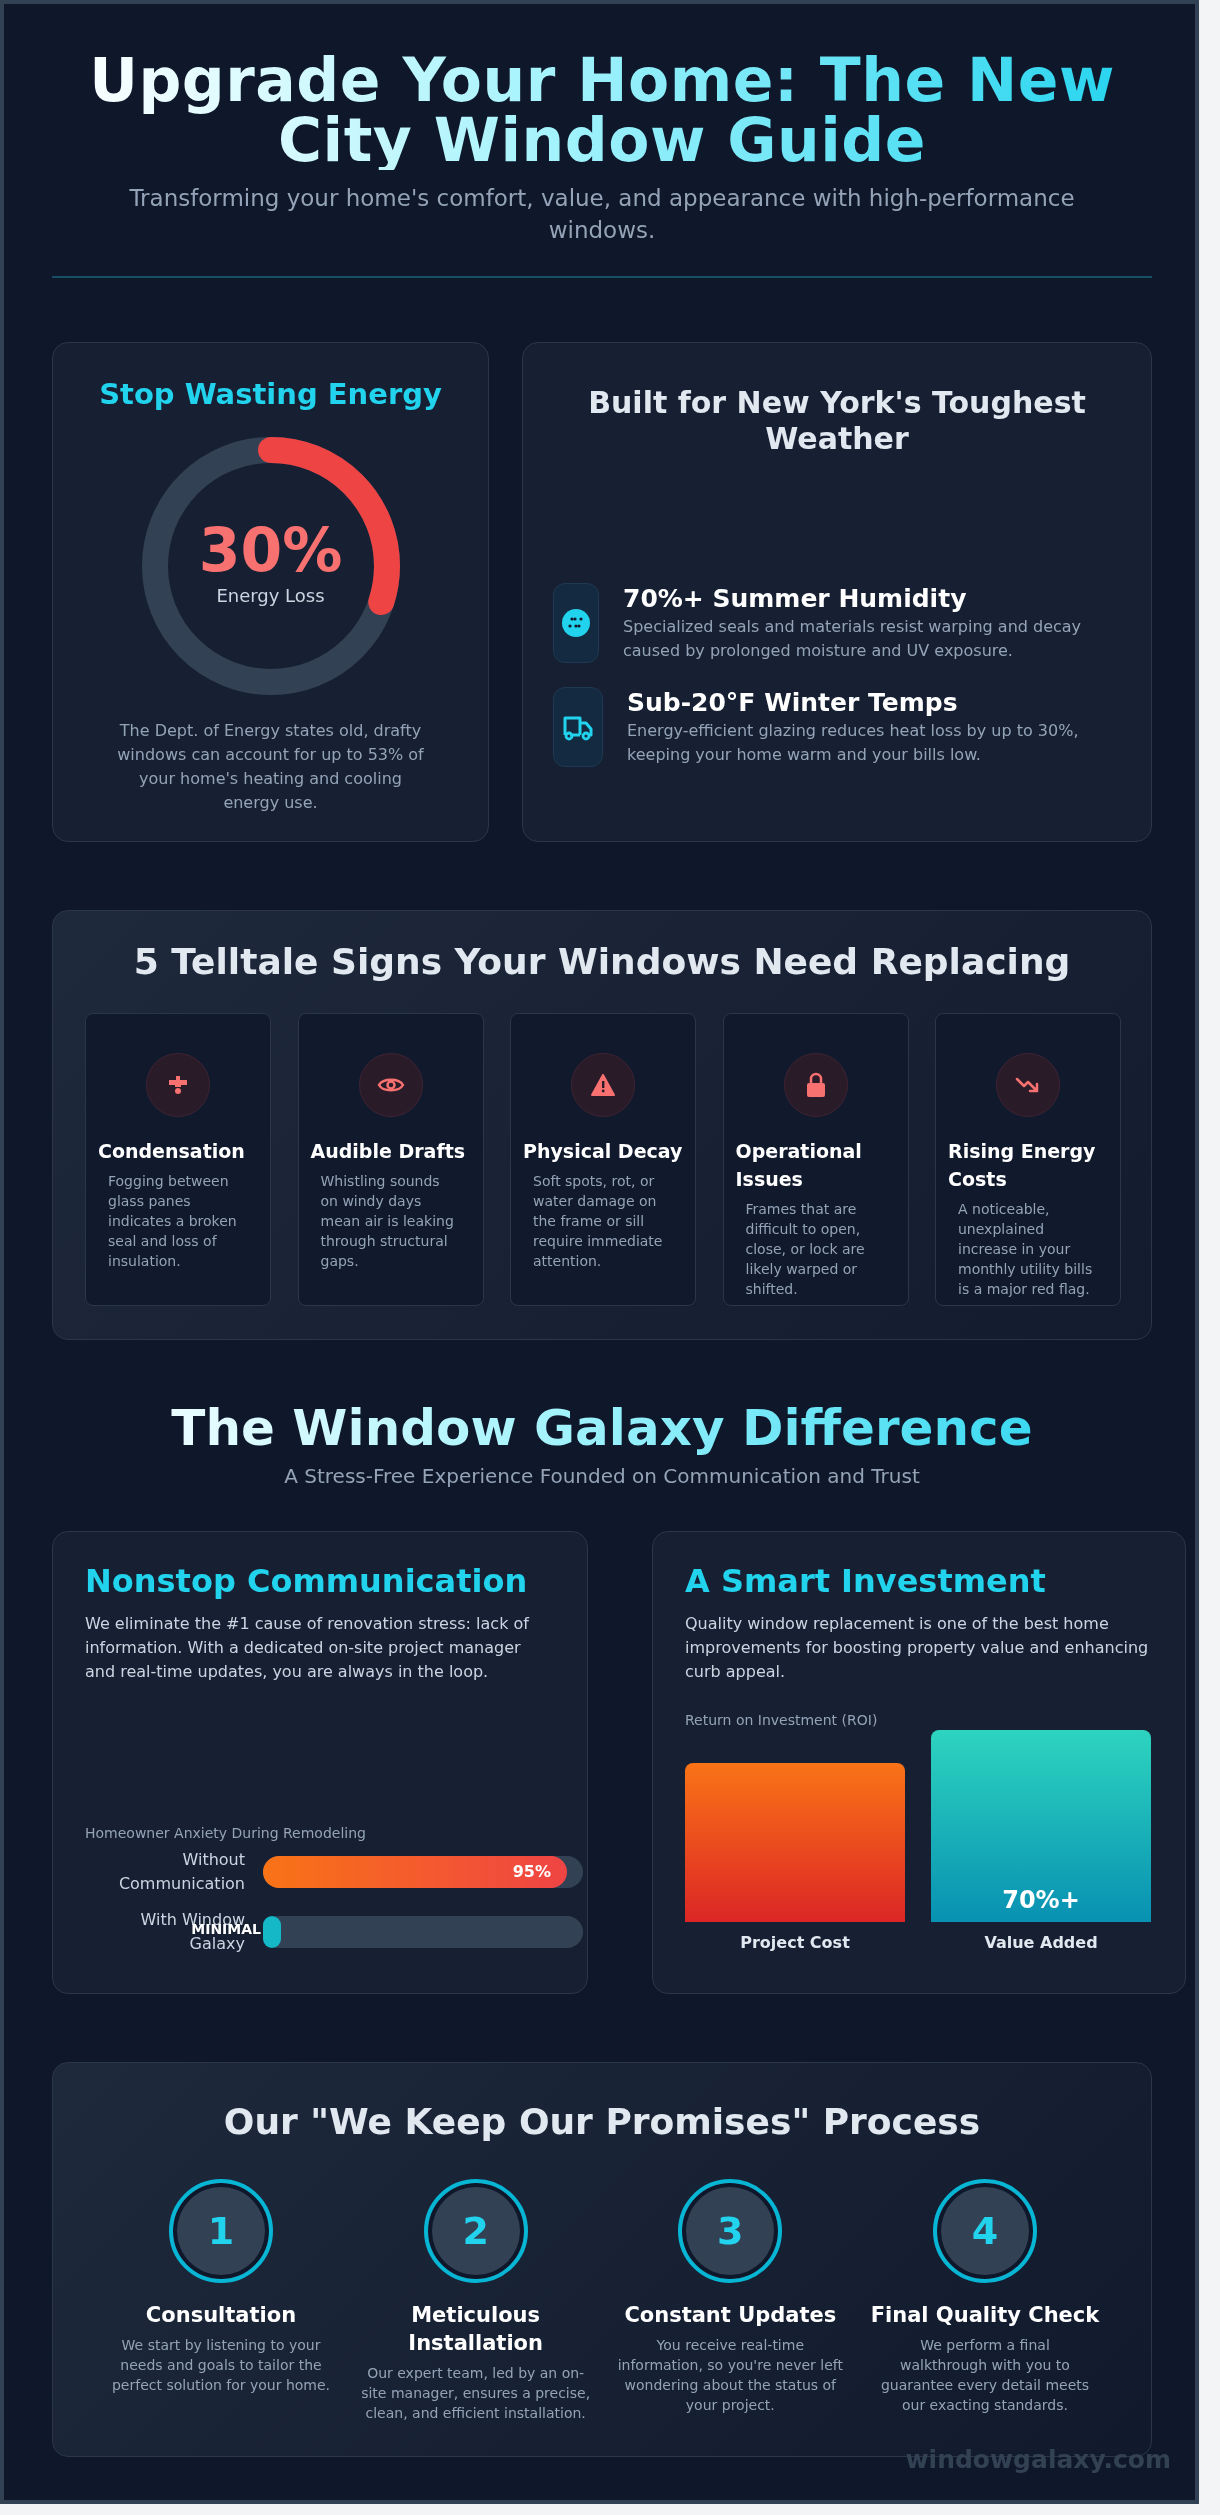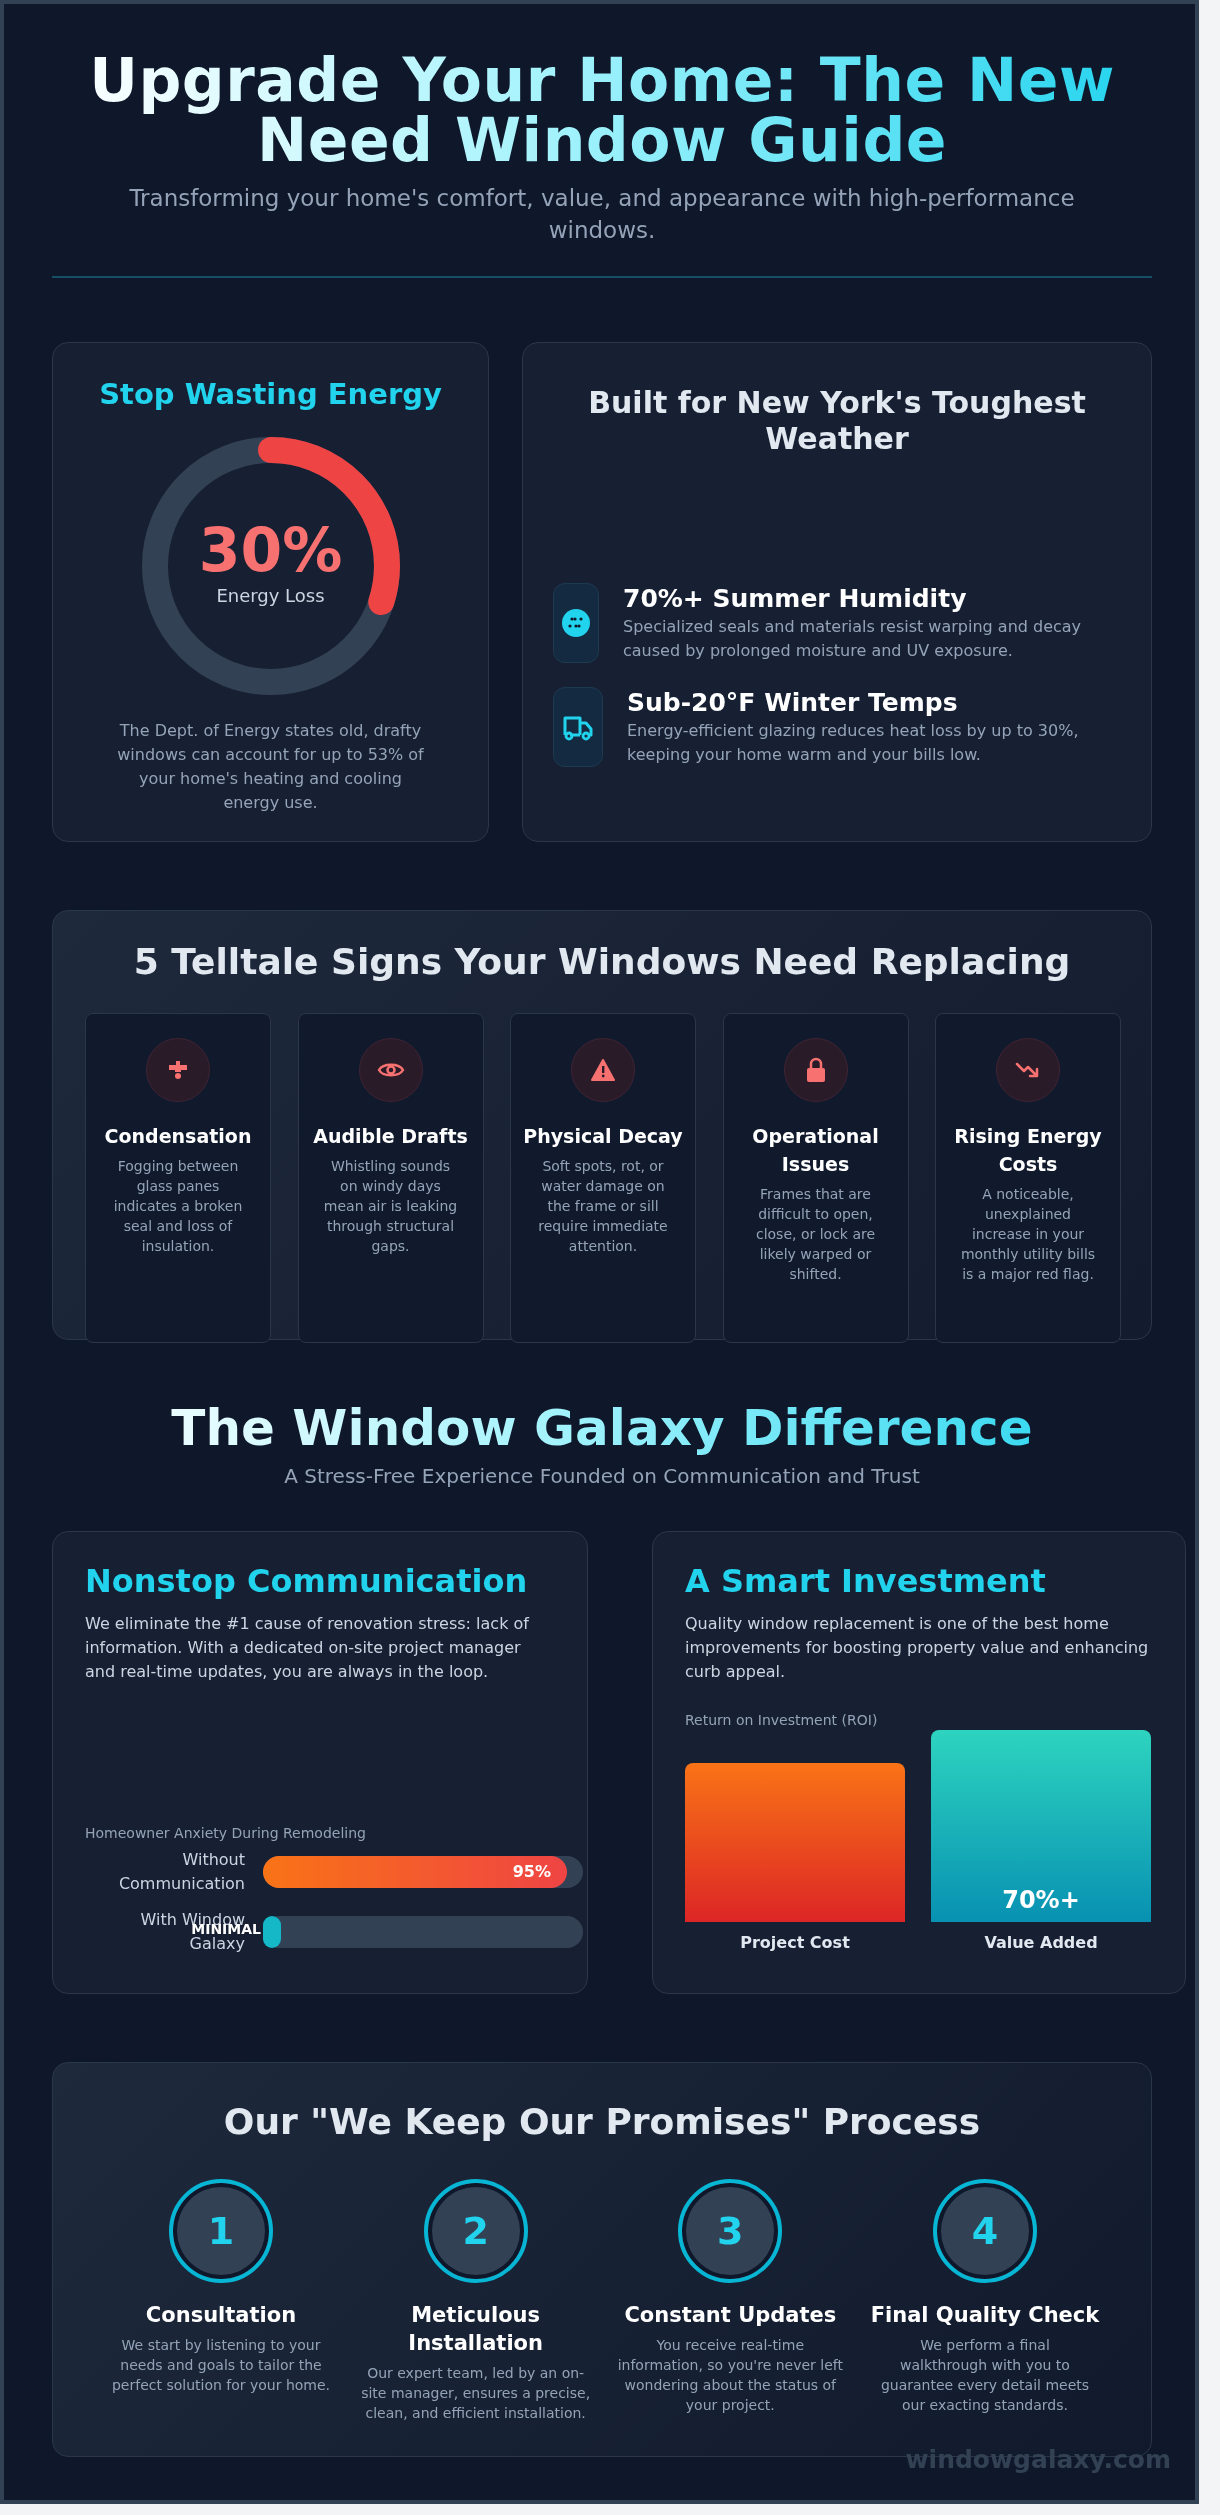--- a/index.html
+++ b/index.html
@@ -45,22 +45,22 @@
   }
   .w-text { position: absolute; left: 70px; top: 0; }
   .w-text h3 { font-size: 25px; color: #ffffff; font-weight: bold; line-height: 32px; }
   .w-text p { font-size: 16px; line-height: 24px; color: #94a3b8; width: 480px; }
 
   
   .signs { left: 48px; top: 906px; width: 1100px; height: 430px; background: linear-gradient(135deg, #1e293b, #131c2e); }
   .signs h2 { margin-top: 30px; text-align: center; font-size: 36px; color: #e2e8f0; font-weight: bold; }
   .signs-grid { position: absolute; left: 32px; top: 102px; width: 1036px; display: flex; justify-content: space-between; }
   .sign {
-    width: 186px; height: 330px; background: #111a2d; border: 1.5px solid #2a3649; border-radius: 8px;
-    text-align: center; padding-top: 24px;
+    width: 186px; height: 293px; background: #111a2d; border: 1.5px solid #2a3649; border-radius: 8px;
+    padding-top: 39px;
   }
   .sign-icon {
     width: 64px; height: 64px; border-radius: 50%; margin: 0 auto;
     background: #2a1b28; border: 1.5px solid #3f2333; display: flex; align-items: center; justify-content: center;
   }
   .sign h3 { margin: 20px auto 0; width: 160px; font-size: 19px; line-height: 28px; color: #ffffff; font-weight: bold; }
   .sign p { margin: 6px auto 0; width: 140px; font-size: 14px; line-height: 20px; color: #94a3b8; }
 
   
   .galaxy-head { position: absolute; left: 48px; top: 1394px; width: 1100px; text-align: center; }
@@ -106,21 +106,21 @@
   .step p { margin: 6px auto 0; width: 232px; font-size: 14px; line-height: 20px; color: #94a3b8; }
 
   .footer-brand { position: absolute; right: 24px; top: 2441px; font-size: 25px; font-weight: bold; color: #334155; }
 </style>
 </head>
 <body>
 
 <div class="frame">
 
   <div class="header">
-    <h1 class="title">Upgrade Your Home: The New Need Window Guide</h1>
+    <h1 class="title">Upgrade Your Home: The New City Window Guide</h1>
     <p class="subtitle">Transforming your home's comfort, value, and appearance with high-performance windows.</p>
   </div>
   <div class="divider"></div>
 
   <div class="card energy">
     <h2>Stop Wasting Energy</h2>
     <div class="donut">
       <svg width="258" height="258" viewBox="0 0 258 258">
         <circle cx="129" cy="129" r="116" fill="none" stroke="#334155" stroke-width="26"></circle>
         <circle id="donut-arc" cx="129" cy="129" r="116" fill="none" stroke="#ef4444" stroke-width="26" stroke-linecap="round" transform="rotate(-90 129 129)" stroke-dasharray="218.65484868984962 728.849495632832"></circle>

